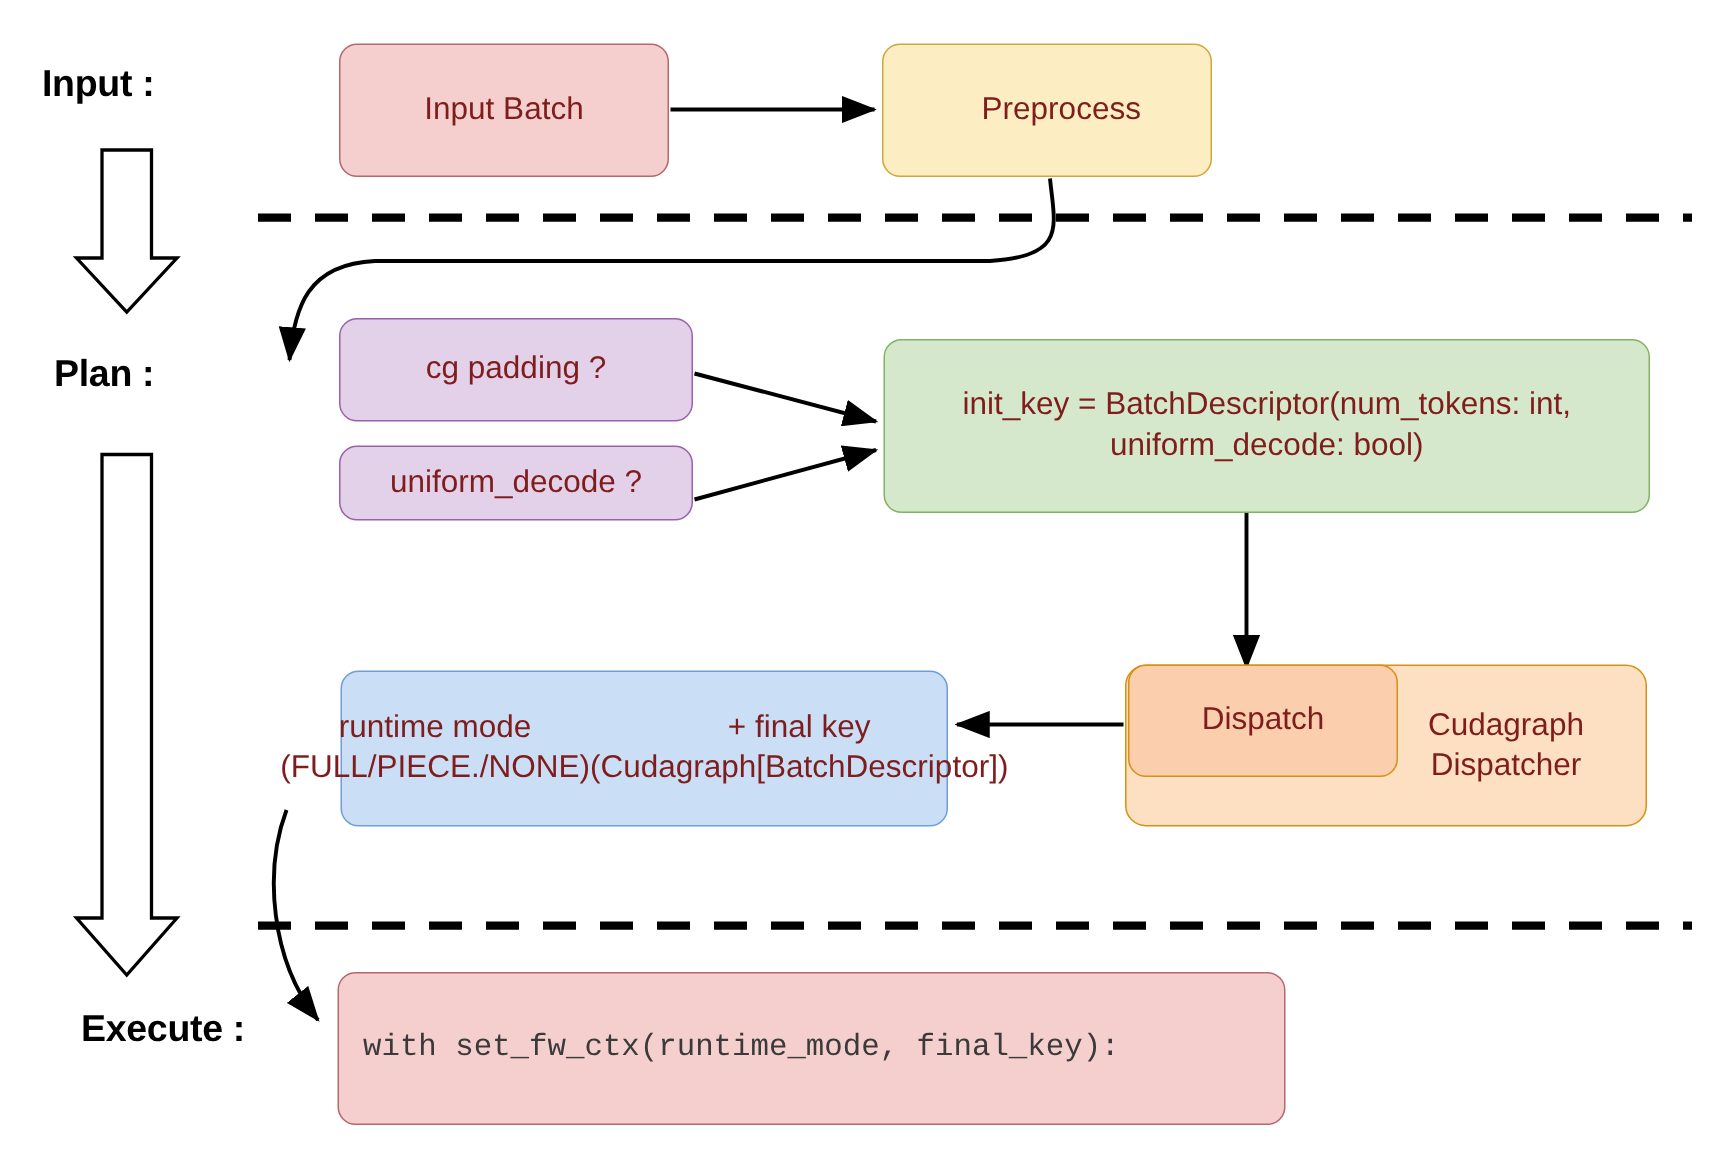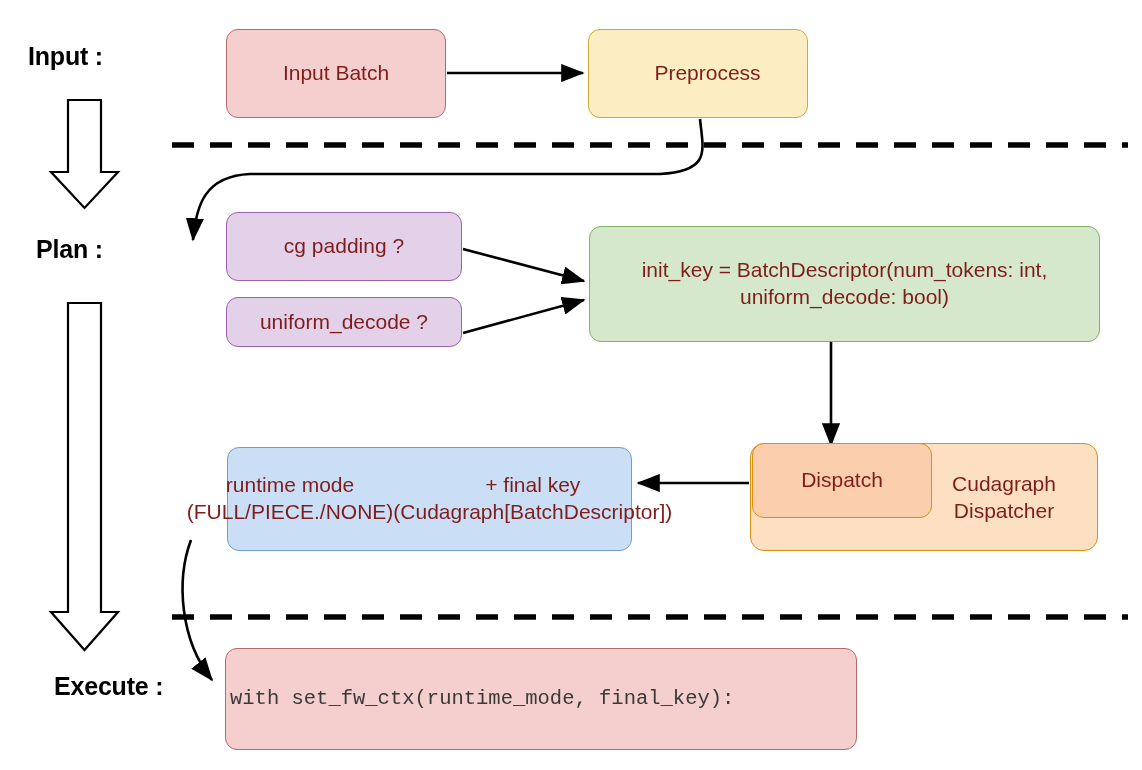--- a/index.html
+++ b/index.html
@@ -51,21 +51,21 @@
   }
   .node.code {
     font-family: "Liberation Mono", monospace;
     font-size: 20.5px;
     color: #3a3a3a;
     text-align: left;
     justify-content: flex-start;
     align-items: center;
     white-space: pre;
     line-height: 1.45;
-    padding-left: 4px;
+    padding-left: 16px;
   }
   .node-red {
     background: #f5cfcd;
     border-color: #b5696a;
   }
   .node-yellow {
     background: #fceec2;
     border-color: #cfa83c;
     padding-left: 27px;
   }

